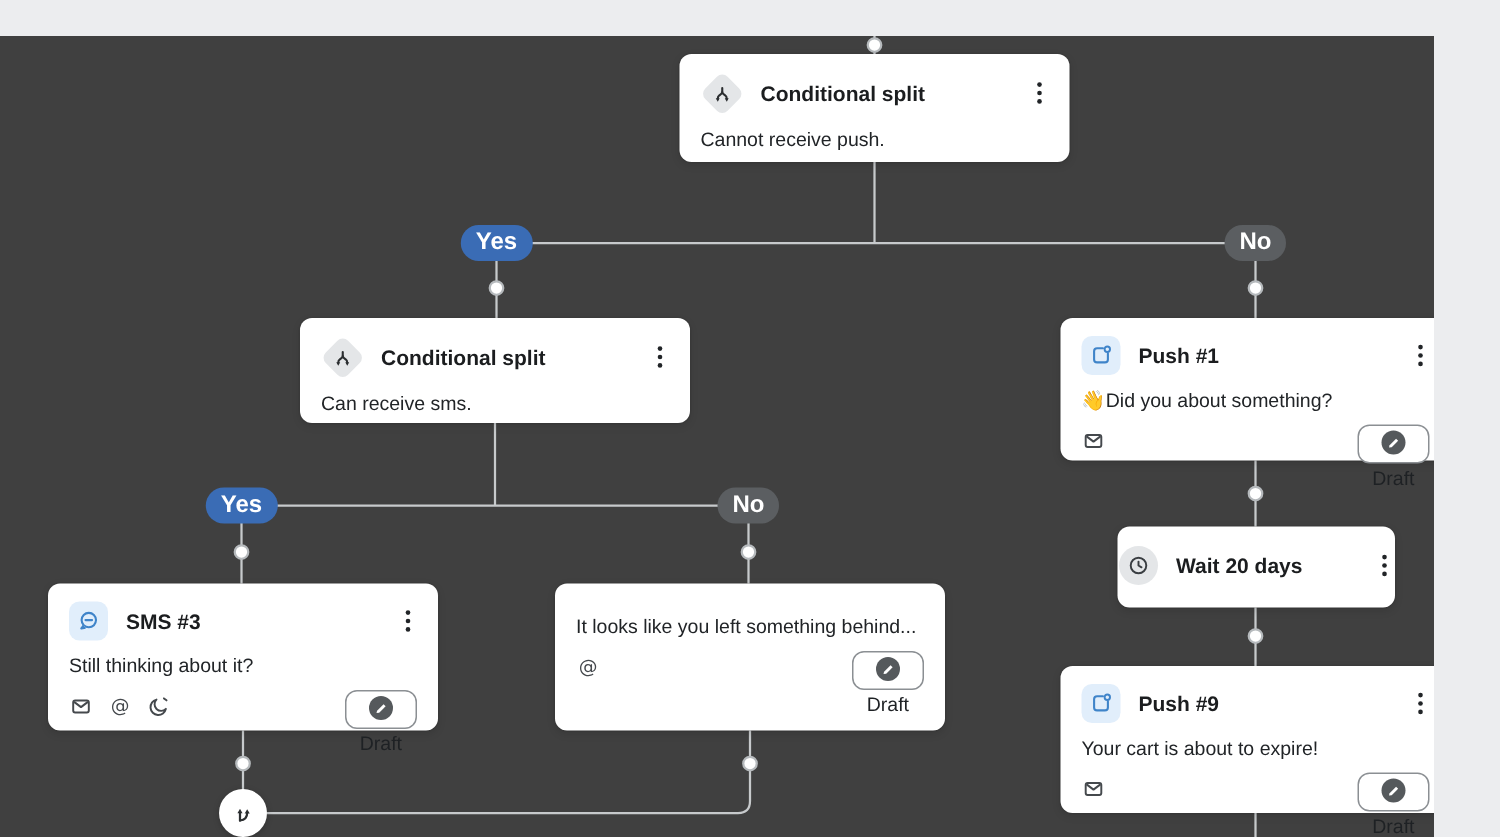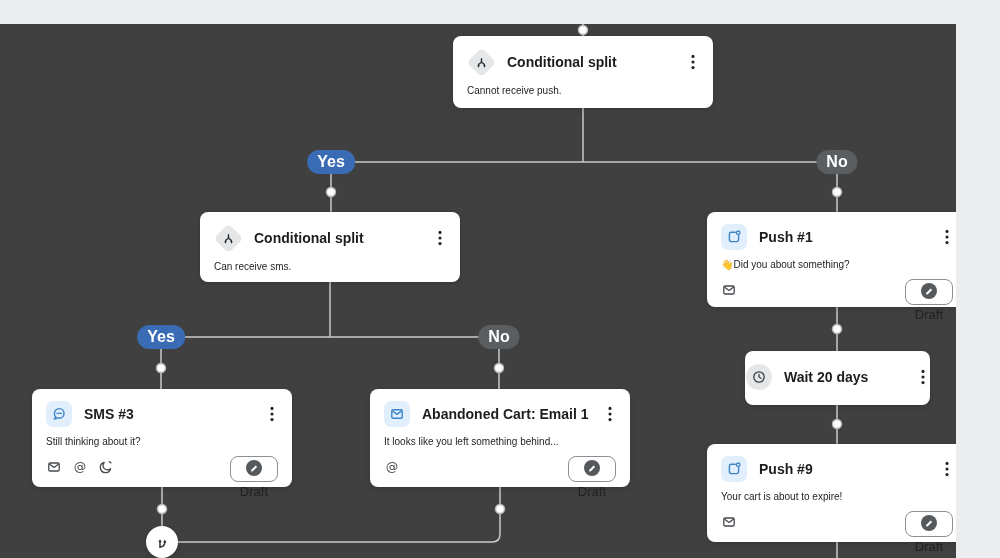--- a/index.html
+++ b/index.html
@@ -11,21 +11,21 @@
   .card-head{display:flex;align-items:center;gap:12px;}
   .card-title{font-size:14px;font-weight:700;color:#1b1d1f;white-space:nowrap;}
   .kebab{margin-left:auto;background:none;border:none;padding:2px 4px;cursor:pointer;display:flex;}
   .icon-badge{width:26px;height:26px;border-radius:7px;display:flex;align-items:center;justify-content:center;flex:none;}
   .badge-blue{background:#e1eefb;}
   .badge-circle{border-radius:50%;background:#e4e6e8;}
   .diamond-wrap{width:28px;height:28px;display:flex;align-items:center;justify-content:center;flex:none;}
   .diamond{width:21px;height:21px;background:#e4e6e8;border-radius:5px;transform:rotate(45deg);
            display:flex;align-items:center;justify-content:center;}
   .diamond svg{transform:rotate(-45deg);}
-  .card-body{margin-top:9px;font-size:10px;color:#212427;white-space:nowrap;}
+  .card-body{margin-top:9px;font-size:13px;color:#212427;white-space:nowrap;}
   .card-foot{margin-top:9px;display:flex;align-items:center;}
   .foot-icons{display:flex;align-items:center;gap:10px;}
   .draft-btn{margin-left:auto;display:flex;align-items:center;gap:8px;background:#fff;
              border:1px solid #8b8f93;border-radius:8px;padding:3px 9px;height:26px;
              font-family:"Liberation Sans",sans-serif;font-size:13px;color:#1e2124;cursor:pointer;box-sizing:border-box;flex-direction:column;}
   .pencil-badge{width:16px;height:16px;border-radius:50%;background:#55595c;display:flex;
                 align-items:center;justify-content:center;flex:none;}
   .pill{position:absolute;z-index:3;transform:translate(-50%,-50%);color:#fff;font-size:16px;
         font-weight:700;padding:4px 10px;border-radius:12px;line-height:1;cursor:default;}
   .pill-yes{background:#3a6cb5;}
@@ -181,38 +181,20 @@
         </span>
         <span>Draft</span>
         <svg width="14" height="14" viewBox="0 0 16 16">
             <path d="M4.5 6 L8 9.5 L11.5 6" stroke="#1e2124" stroke-width="1.6" fill="none" stroke-linecap="round" stroke-linejoin="round"></path>
           </svg>
       </button>
     </div>
   </div>
 
   <div class="card" style="left:370px;top:365px;width:260px;height:98px;">
-    <div class="card-head">
-      <span class="icon-badge badge-blue">
-        <svg width="16" height="16" viewBox="0 0 16 16" fill="none">
-            <rect x="2.8" y="3.8" width="10.4" height="8.4" rx="1.3" stroke="#3f84c9" stroke-width="1.4"></rect>
-            <path d="M3.4 4.8 L8 8.4 L12.6 4.8" stroke="#3f84c9" stroke-width="1.4" stroke-linejoin="round"></path>
-          </svg>
-      </span>
-      <span class="card-title">Abandoned Cart: Email 1</span>
-      <button class="kebab">
-        <svg width="4" height="16" viewBox="0 0 4 16">
-            <g fill="#212427">
-              <circle cx="2" cy="2.4" r="1.55"></circle>
-              <circle cx="2" cy="8" r="1.55"></circle>
-              <circle cx="2" cy="13.6" r="1.55"></circle>
-            </g>
-          </svg>
-      </button>
-    </div>
     <div class="card-body">It looks like you left something behind...</div>
     <div class="card-foot">
       <span class="foot-icons">
         <span>
           <svg width="16" height="16" viewBox="0 0 16 16">
               <text x="8" y="11.6" text-anchor="middle" font-size="12.5" fill="#45494d" font-family="DejaVu Sans, sans-serif">@</text>
             </svg>
         </span>
       </span>
       <button class="draft-btn">

